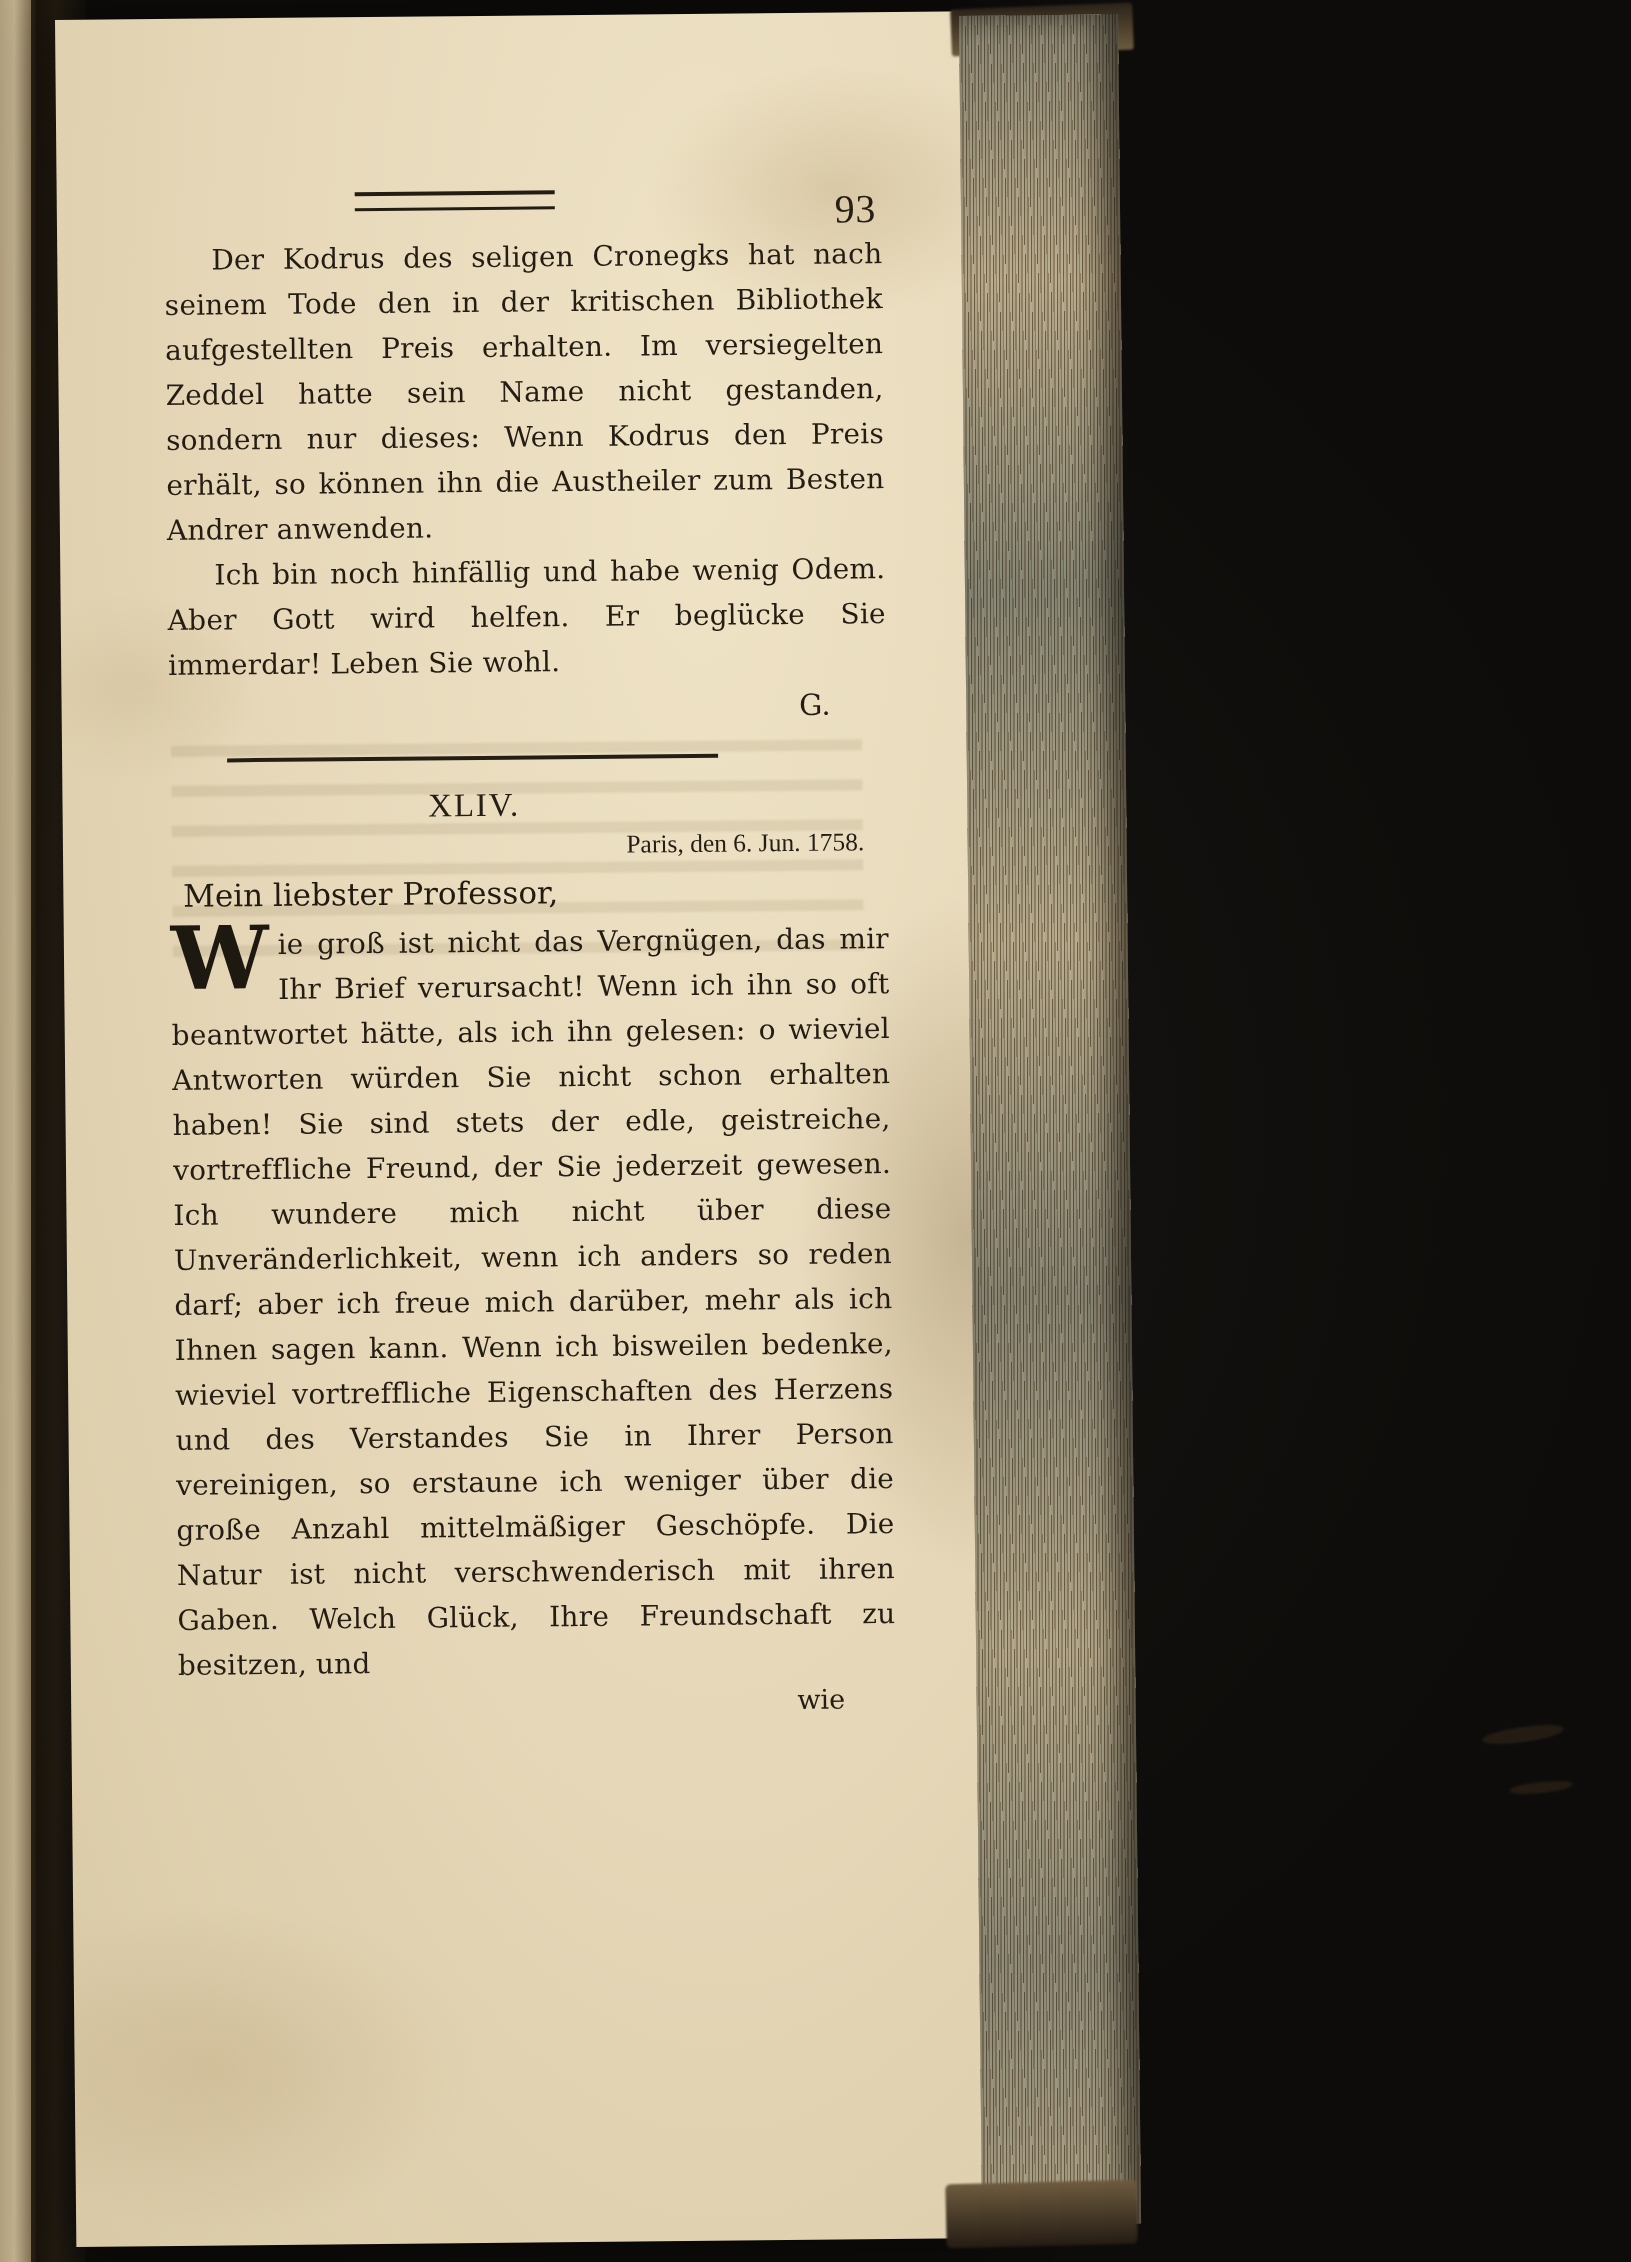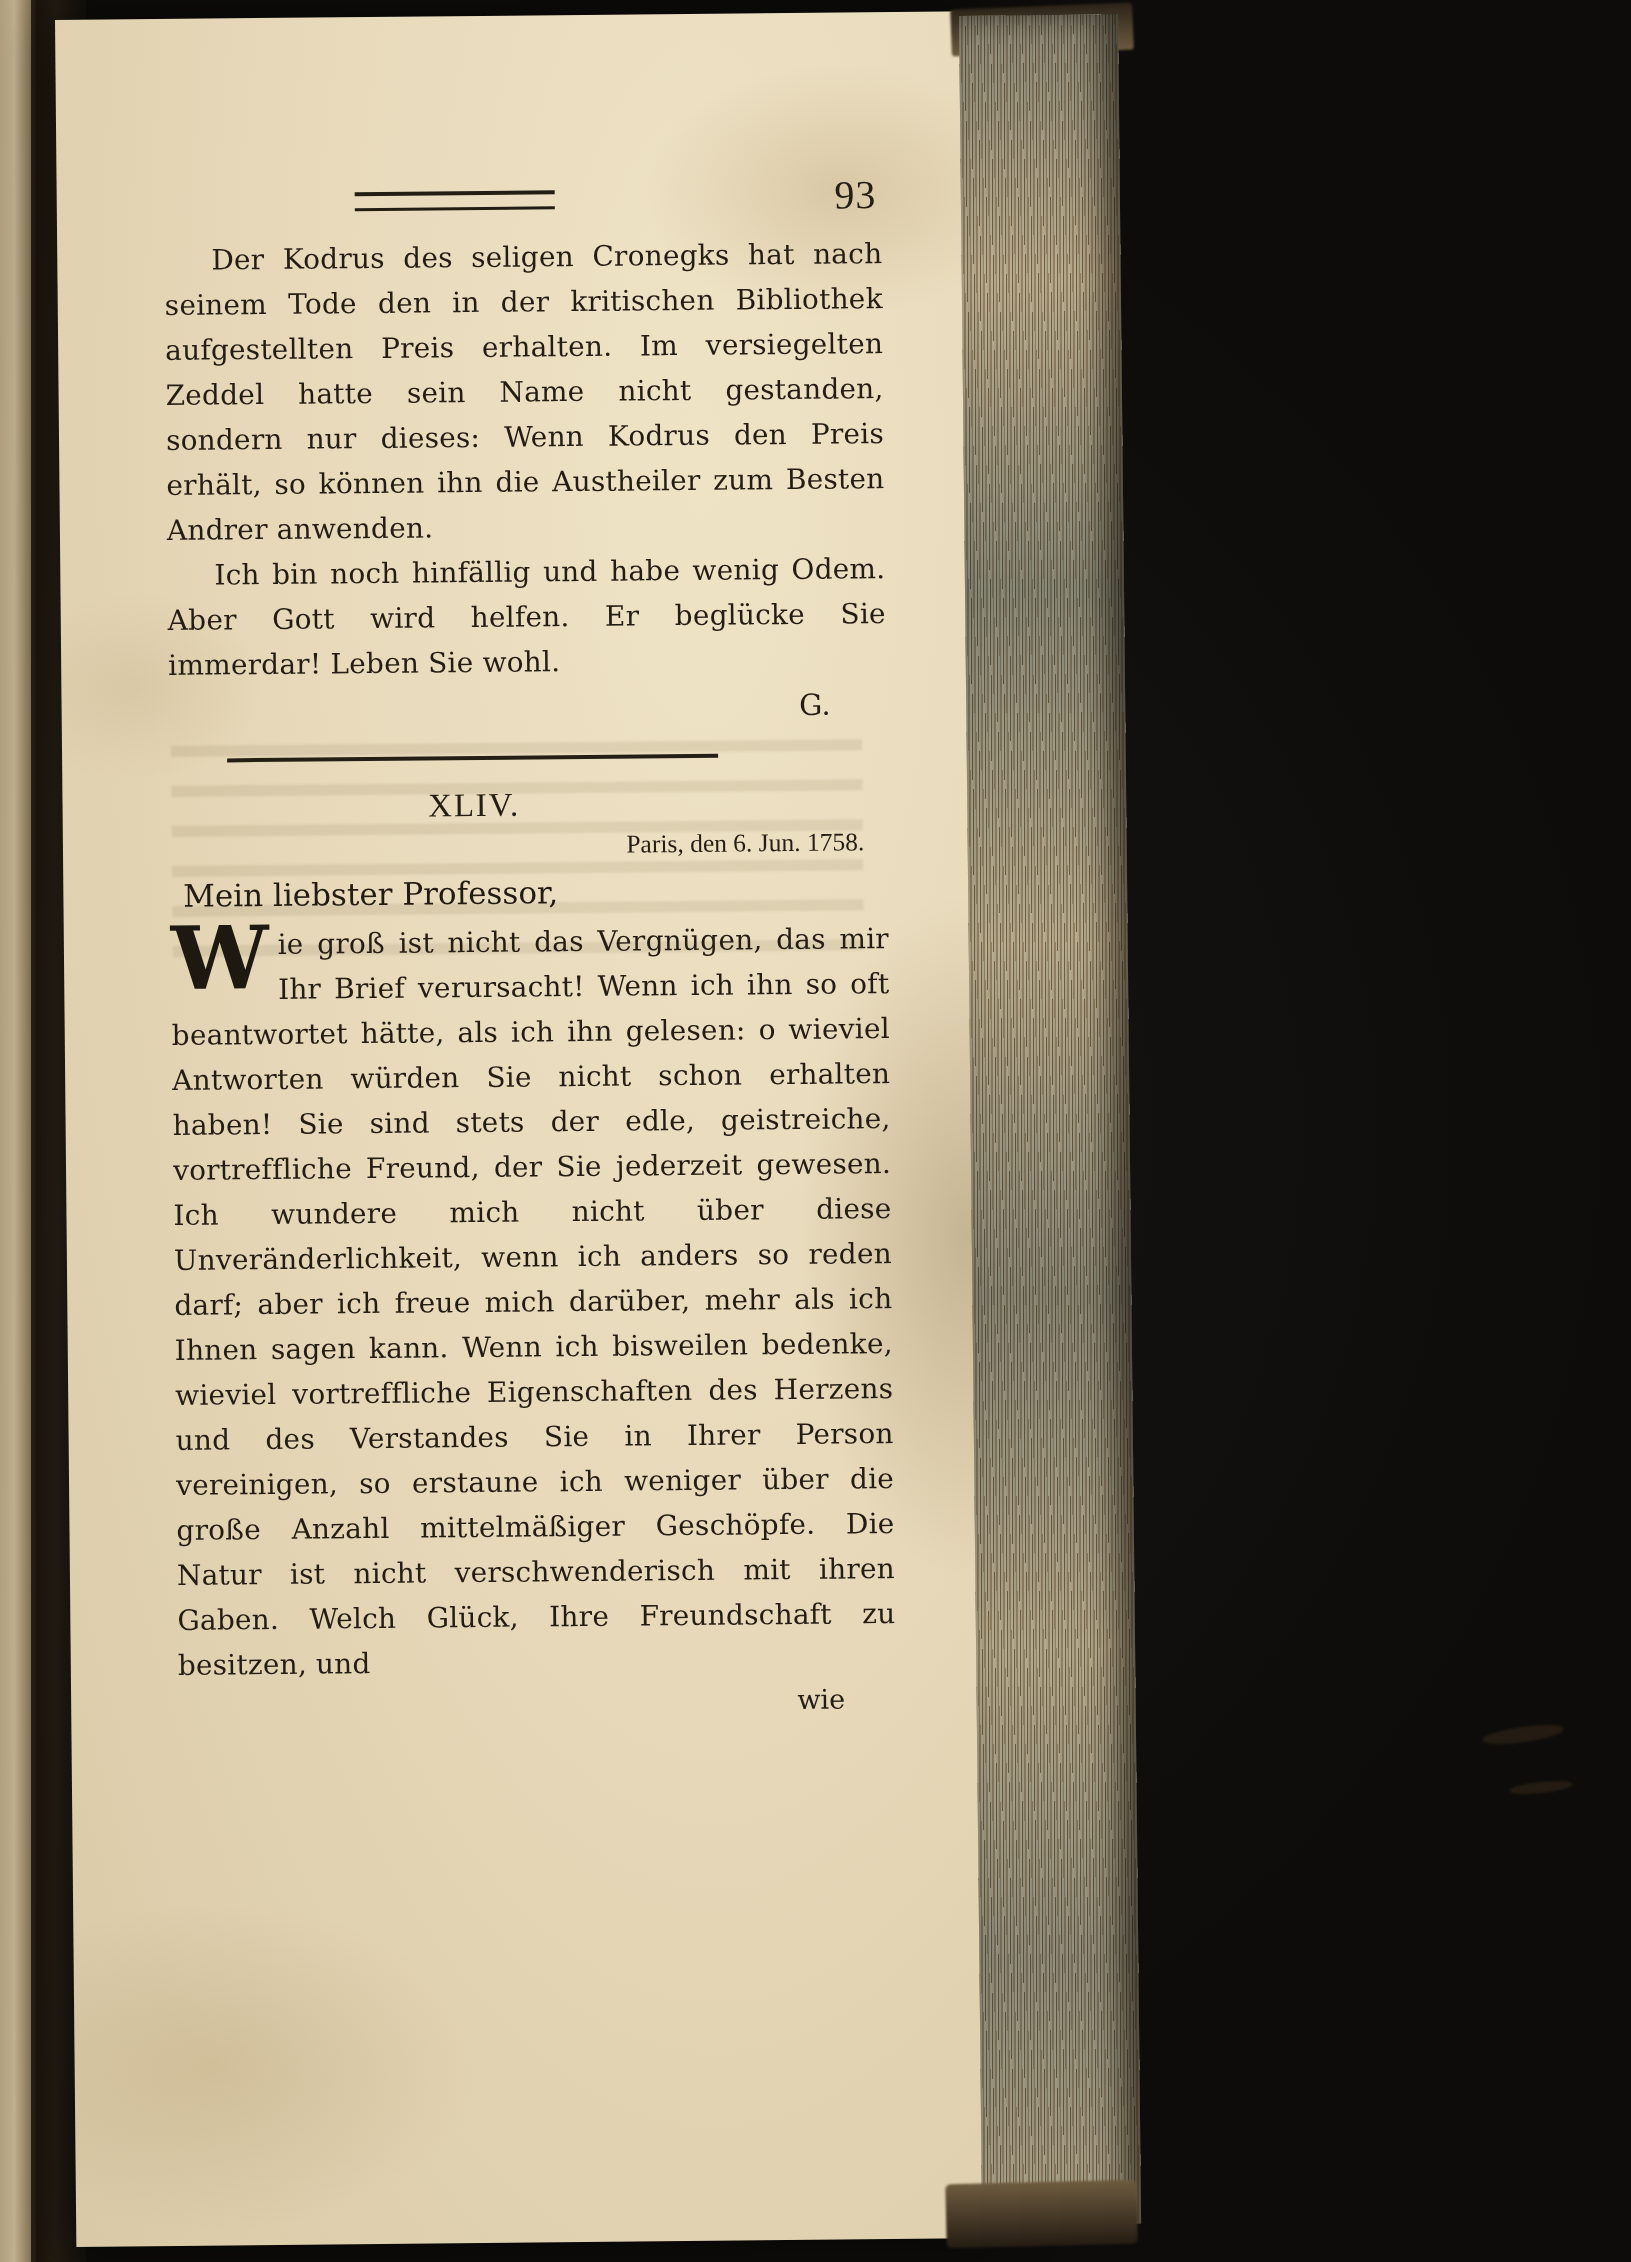--- a/index.html
+++ b/index.html
@@ -97,21 +97,21 @@
     left: 191px;
     top: 20px;
     width: 200px;
     height: 11.8px;
     border-top: 4.5px solid #231d14;
     border-bottom: 3.6px solid #231d14;
   }
   .folio {
     position: absolute;
     right: 5.5px;
-    top: 4px;
+    top: 18px;
     font-family: "Liberation Serif", serif;
     font-size: 40px;
     color: #241e15;
     letter-spacing: 0.9px;
   }
 
   .fraktur {
     
     font-family: "DejaVu Serif", "Liberation Serif", serif;
     color: #221c13;

